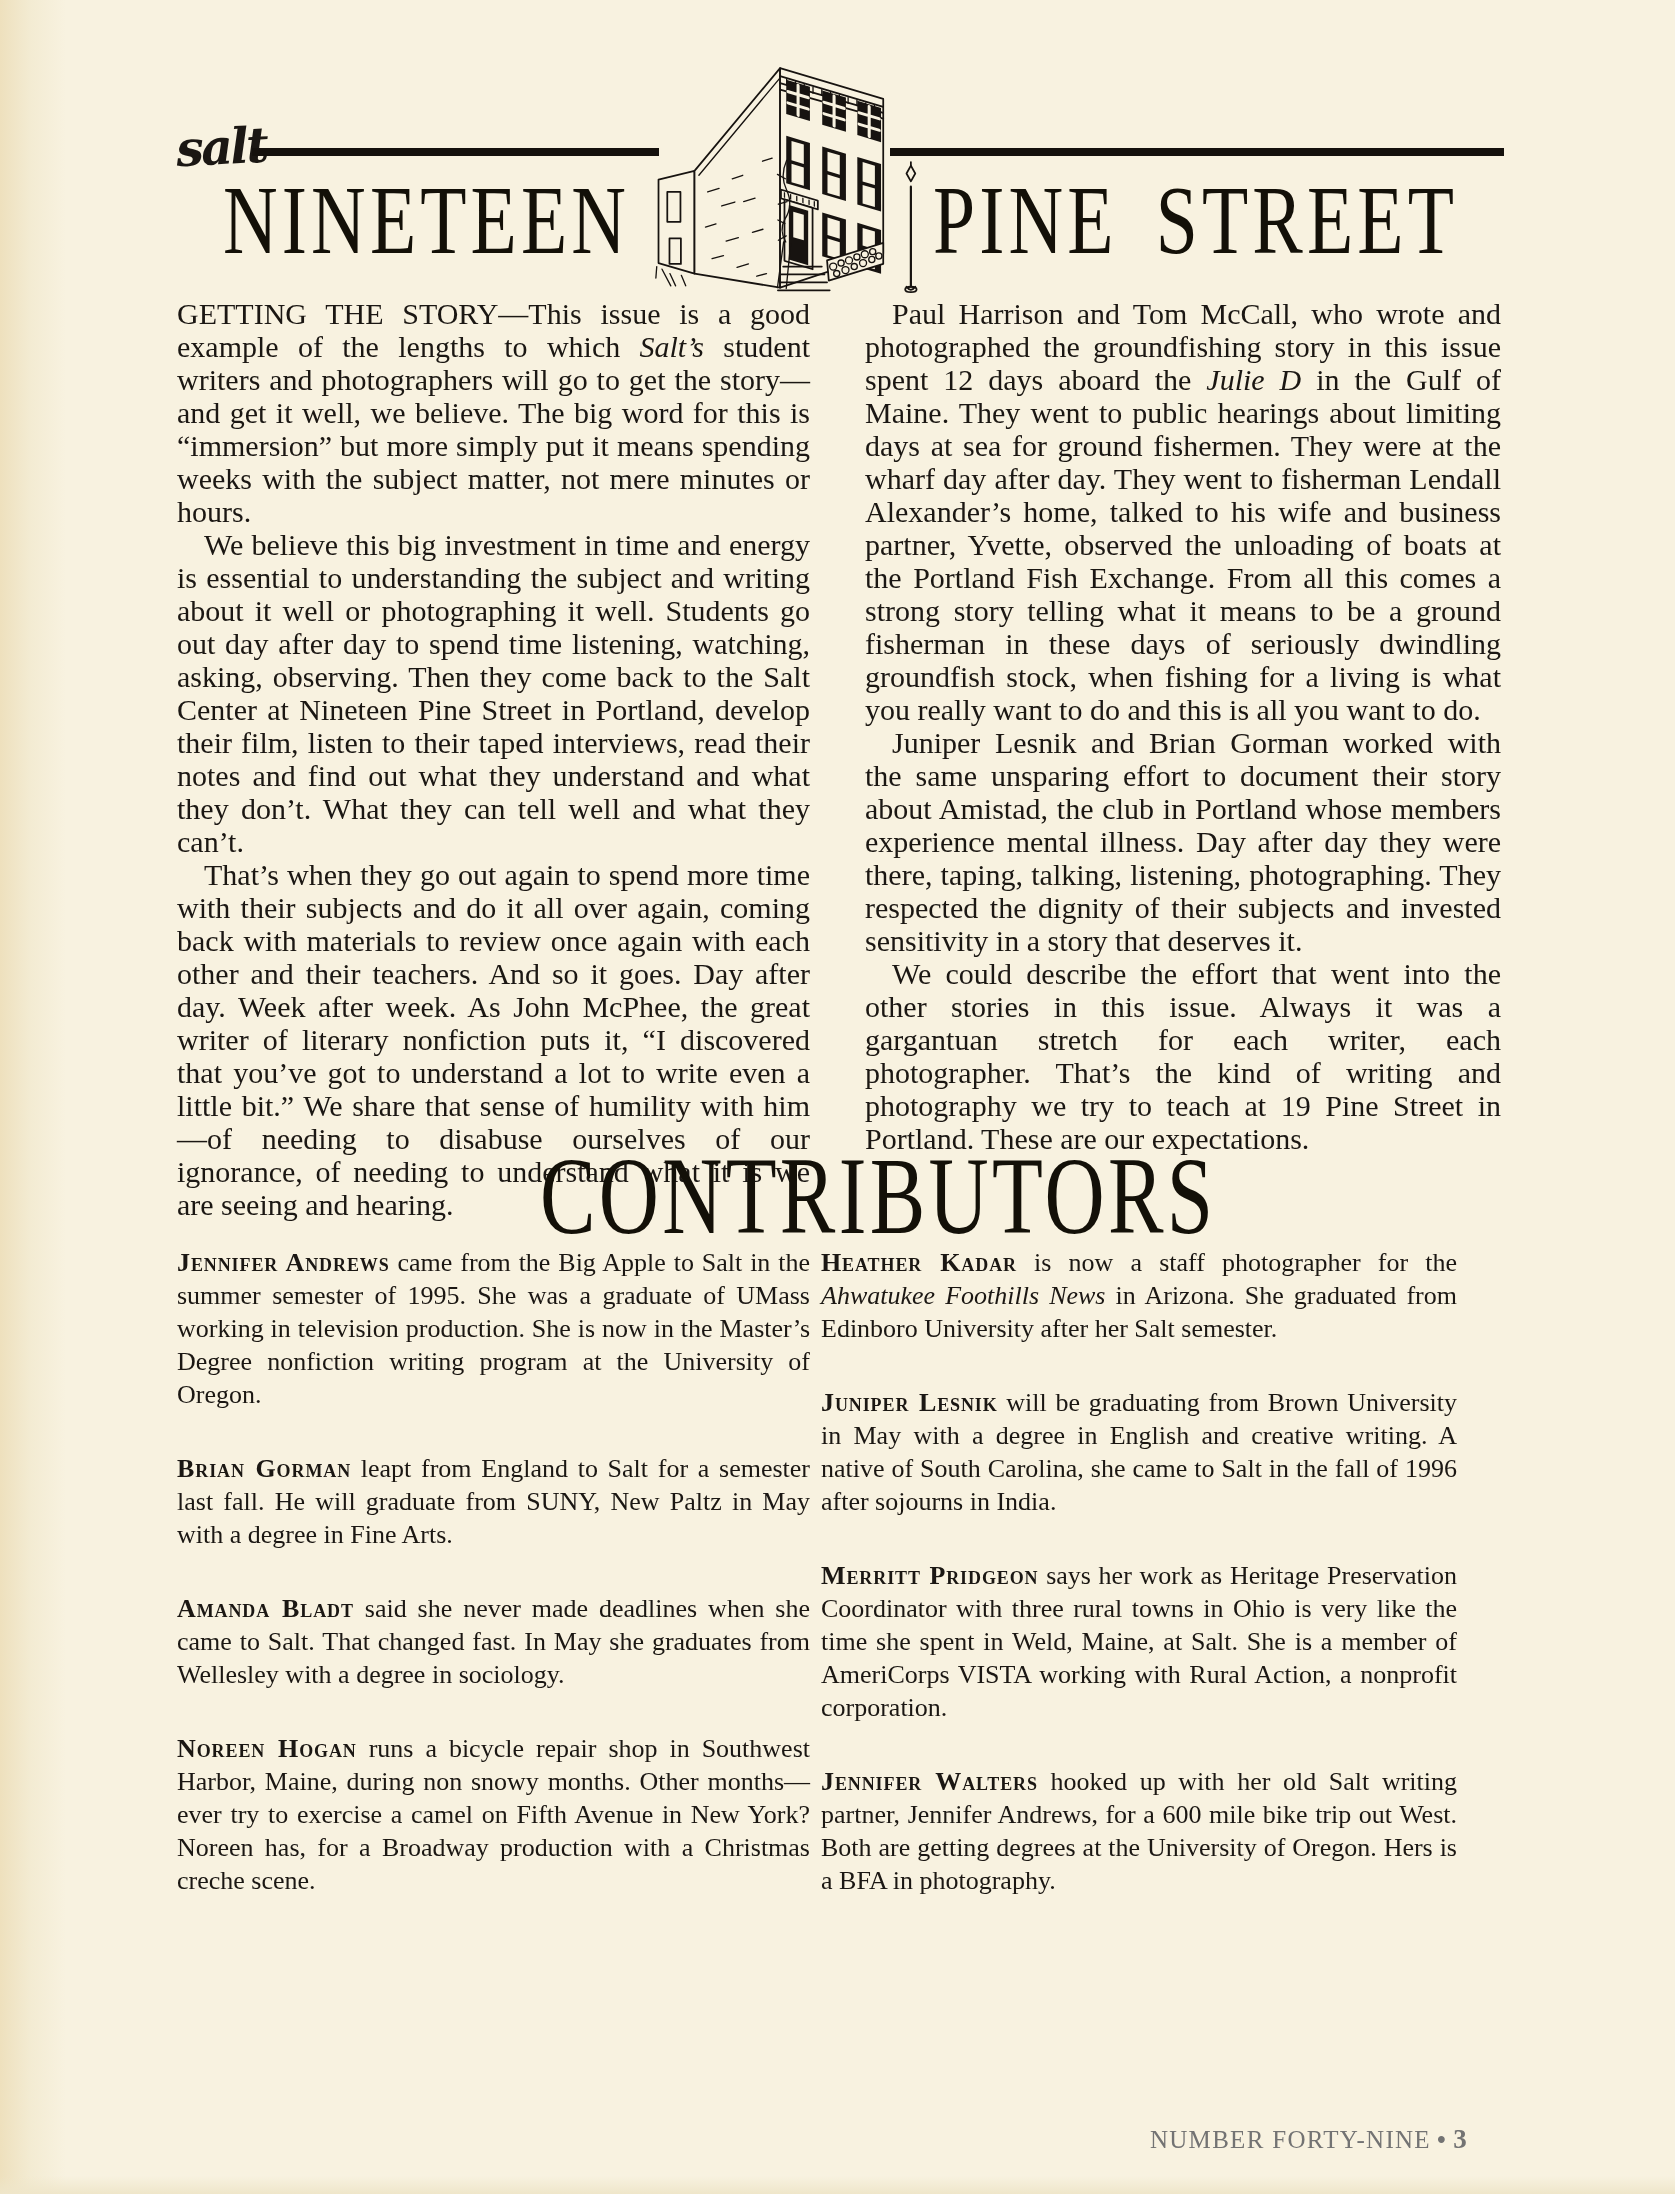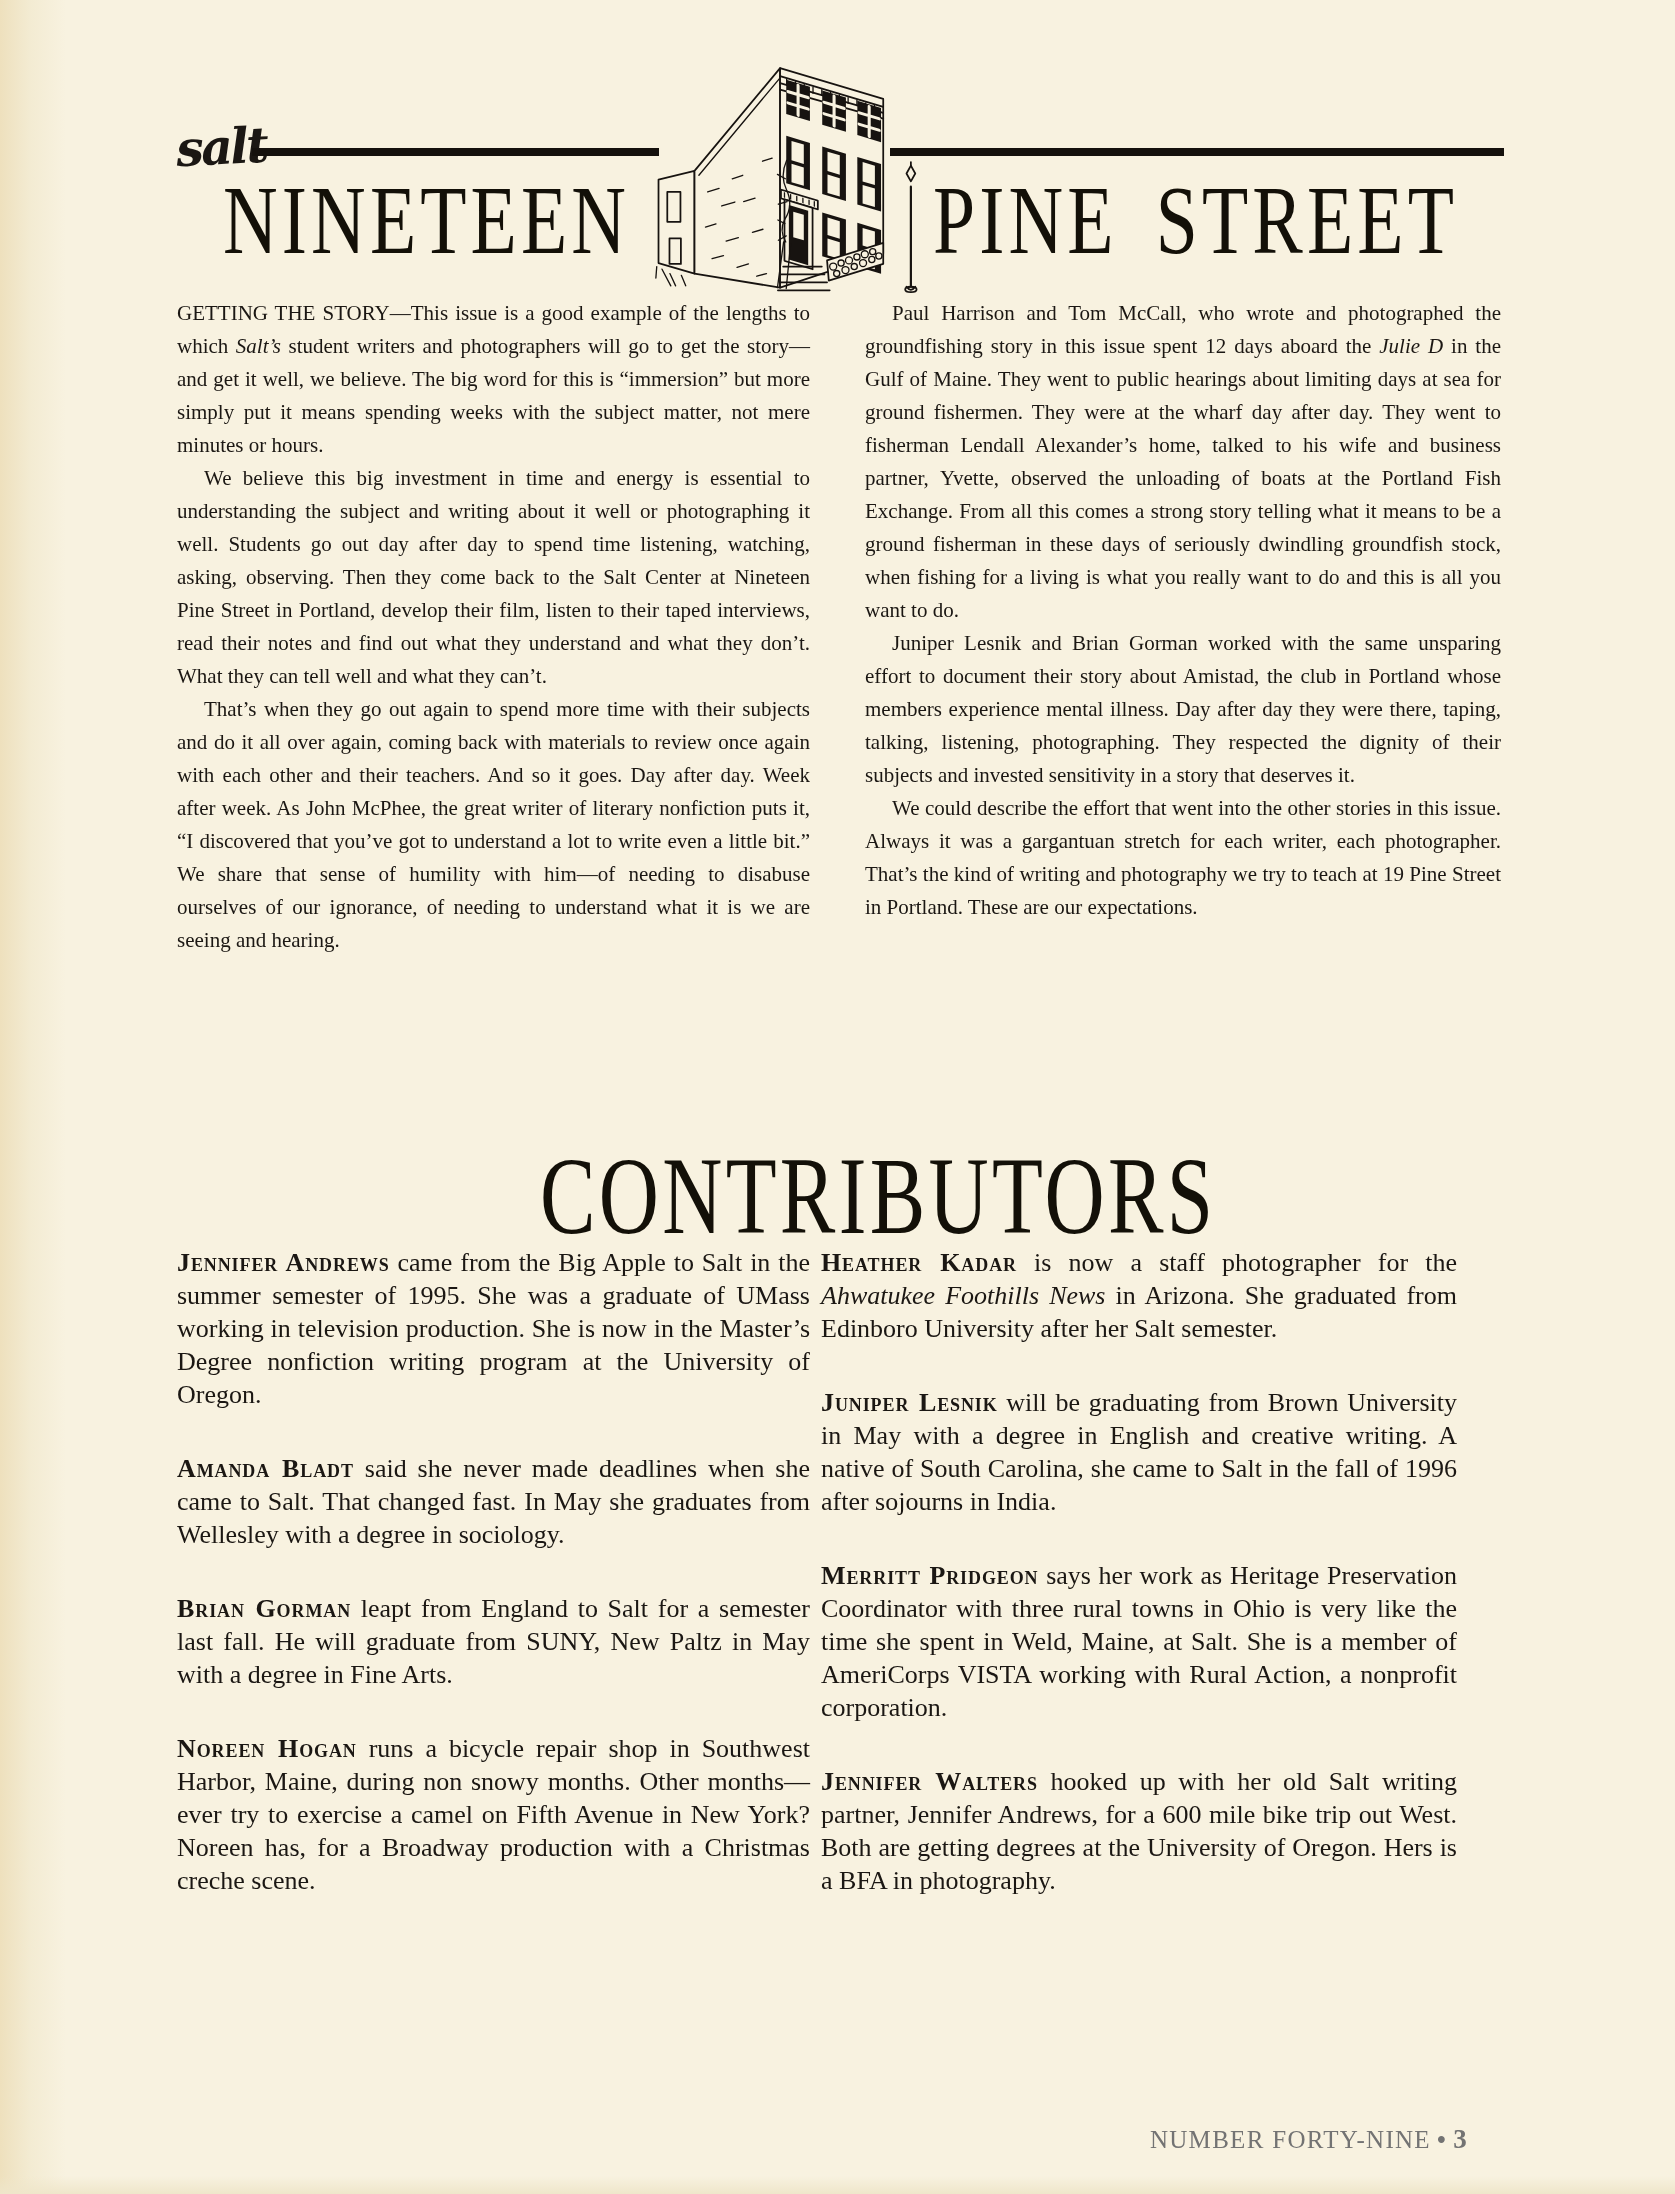--- a/index.html
+++ b/index.html
@@ -26,21 +26,21 @@
     position:absolute;top:172px;font-size:97px;line-height:1;
     letter-spacing:5.3px;white-space:nowrap;color:#131008;
     transform:scaleX(0.78);transform-origin:left top;
   }
   .title-left{left:223px;}
   .title-right{left:933px;word-spacing:19.3px;}
 
   .house{position:absolute;left:655px;top:47px;width:273px;height:246px;}
 
   .textcol{
-    position:absolute;text-align:justify;font-size:21px;line-height:33px;
+    position:absolute;text-align:justify;font-size:30px;line-height:33px;
     color:#1b1713;
   }
   .textcol p{margin:0;text-indent:27px;}
   .col-ed-left p:first-child{text-indent:0;}
   .col-ed-left{left:177px;top:297px;width:633px;}
   .col-ed-right{left:865px;top:297px;width:636px;}
 
   .contrib-heading{
     position:absolute;left:540px;top:1140px;font-size:111px;line-height:1;
     letter-spacing:4.4px;white-space:nowrap;color:#131008;
@@ -170,22 +170,22 @@
     </div>
   <div class="textcol col-ed-right">
       <p><span>Paul Harrison and Tom McCall, who wrote and photographed the groundfishing story in this issue spent 12 days aboard the </span><i>Julie D</i><span> in the Gulf of Maine. They went to public hearings about limiting days at sea for ground fishermen. They were at the wharf day after day. They went to fisherman Lendall Alexander’s home, talked to his wife and business partner, Yvette, observed the unloading of boats at the Portland Fish Exchange. From all this comes a strong story telling what it means to be a ground fisherman in these days of seriously dwindling groundfish stock, when fishing for a living is what you really want to do and this is all you want to do.</span></p>
       <p><span>Juniper Lesnik and Brian Gorman worked with the same unsparing effort to document their story about Amistad, the club in Portland whose members experience mental illness. Day after day they were there, taping, talking, listening, photographing. They respected the dignity of their subjects and invested sensitivity in a story that deserves it.</span></p>
       <p><span>We could describe the effort that went into the other stories in this issue. Always it was a gargantuan stretch for each writer, each photographer. That’s the kind of writing and photography we try to teach at 19 Pine Street in Portland. These are our expectations.</span></p>
     </div>
 
   <div class="contrib-heading">CONTRIBUTORS</div>
   <div class="bios col-bio-left">
       <p><span class="cname">Jennifer Andrews</span><span> came from the Big Apple to Salt in the summer semester of 1995. She was a graduate of UMass working in television production. She is now in the Master’s Degree nonfiction writing program at the University of Oregon.</span></p>
+      <p><span class="cname">Brian Gorman</span><span> leapt from England to Salt for a semester last fall. He will graduate from SUNY, New Paltz in May with a degree in Fine Arts.</span></p>
       <p><span class="cname">Amanda Bladt</span><span> said she never made deadlines when she came to Salt. That changed fast. In May she graduates from Wellesley with a degree in sociology.</span></p>
-      <p><span class="cname">Brian Gorman</span><span> leapt from England to Salt for a semester last fall. He will graduate from SUNY, New Paltz in May with a degree in Fine Arts.</span></p>
       <p><span class="cname">Noreen Hogan</span><span> runs a bicycle repair shop in Southwest Harbor, Maine, during non snowy months. Other months—ever try to exercise a camel on Fifth Avenue in New York? Noreen has, for a Broadway production with a Christmas creche scene.</span></p>
     </div>
   <div class="bios col-bio-right">
       <p><span class="cname">Heather Kadar</span><span> is now a staff photographer for the </span><i>Ahwatukee Foothills News</i><span> in Arizona. She graduated from Edinboro University after her Salt semester.</span></p>
       <p><span class="cname">Juniper Lesnik</span><span> will be graduating from Brown University in May with a degree in English and creative writing. A native of South Carolina, she came to Salt in the fall of 1996 after sojourns in India.</span></p>
       <p><span class="cname">Merritt Pridgeon</span><span> says her work as Heritage Preservation Coordinator with three rural towns in Ohio is very like the time she spent in Weld, Maine, at Salt. She is a member of AmeriCorps VISTA working with Rural Action, a nonprofit corporation.</span></p>
       <p><span class="cname">Jennifer Walters</span><span> hooked up with her old Salt writing partner, Jennifer Andrews, for a 600 mile bike trip out West. Both are getting degrees at the University of Oregon. Hers is a BFA in photography.</span></p>
     </div>
 
   <div class="footer">

